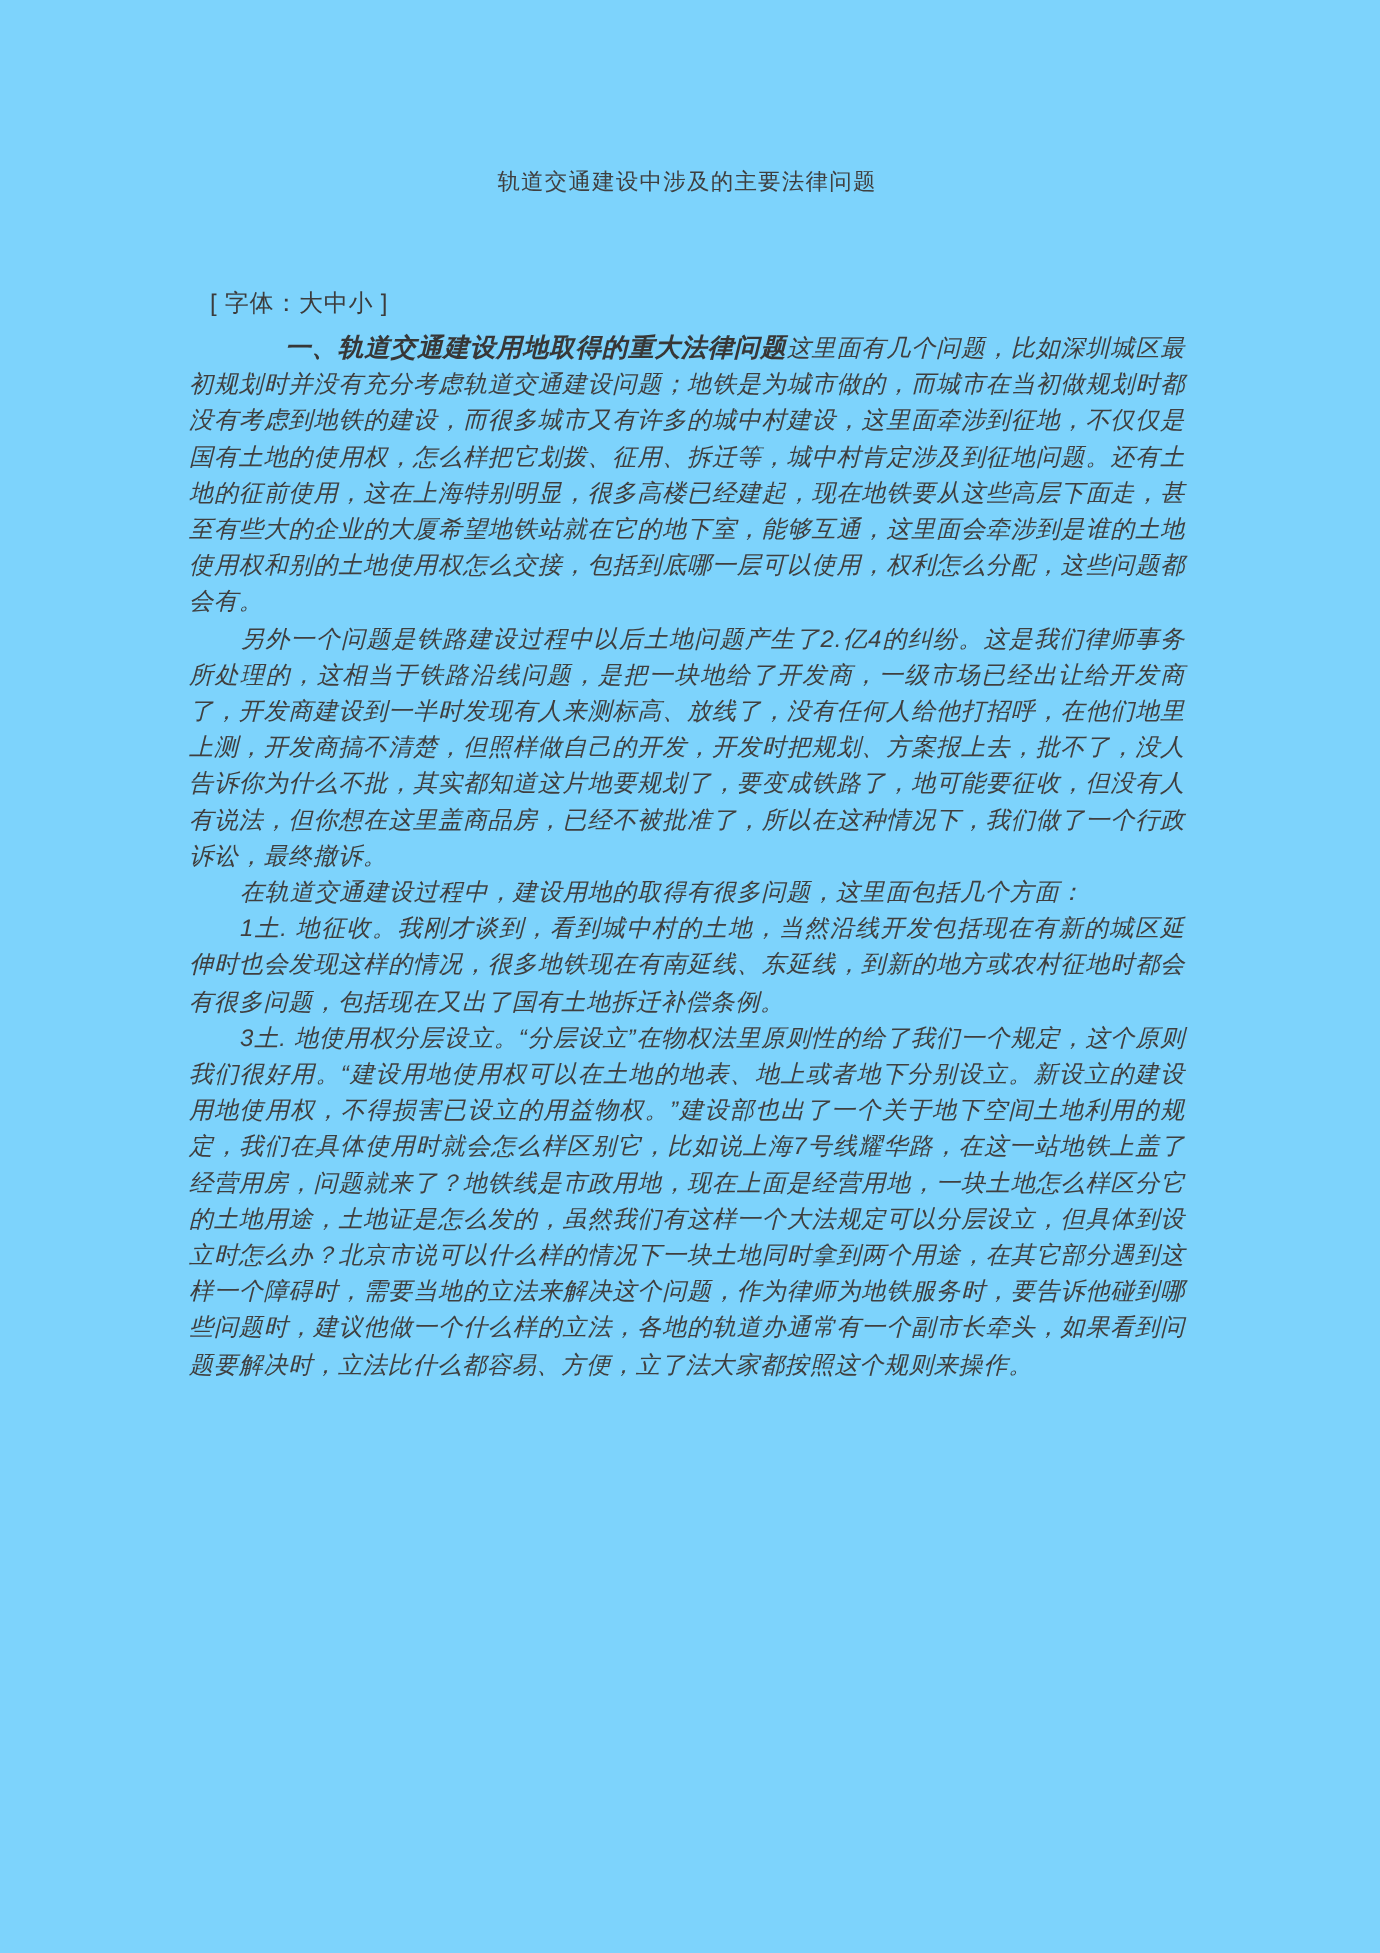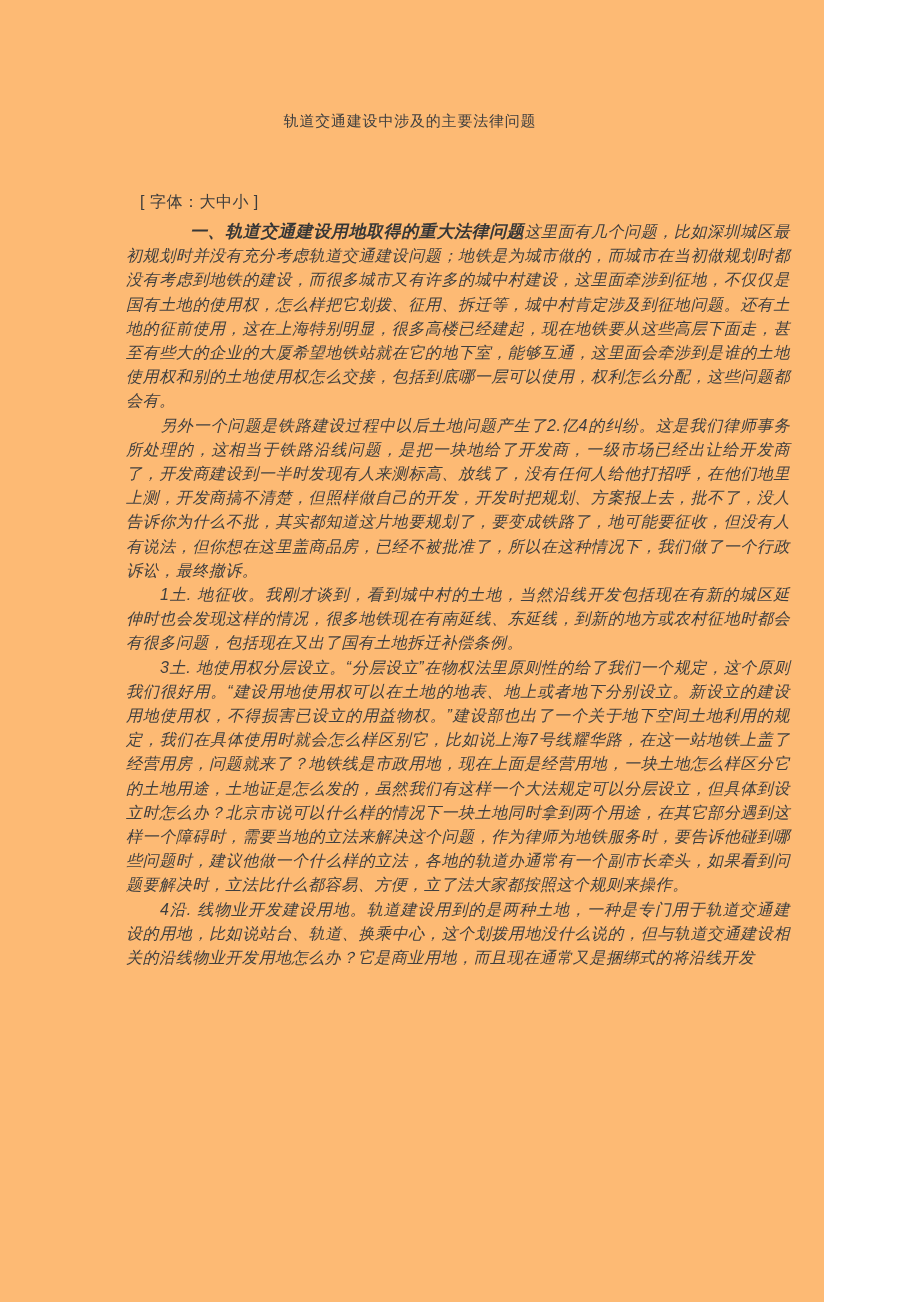--- a/index.html
+++ b/index.html
@@ -9,24 +9,24 @@
   }
   body {
     width: 920px;
     height: 1302px;
     overflow: hidden;
     font-family: "Liberation Sans", sans-serif;
     color: #3f3f3f;
   }
   .page {
     box-sizing: border-box;
-    width: 824px;
+    width: 920px;
     height: 1302px;
     padding: 112px 130px 40px 126px;
-    background: #fdba74;
+    background: #7dd3fc;
   }
   .doc-title {
     text-align: center;
     font-size: 15px;
     letter-spacing: 0.8px;
     color: #3f3f3f;
     white-space: nowrap;
   }
   .font-selector {
     margin-top: 61px;
@@ -74,22 +74,22 @@
 
   <div class="font-selector">[ 字体：大中小 ]</div>
 
 
   <div class="doc-body">
 
     <p class="first-para"><span class="section-heading">一、轨道交通建设用地取得的重大法律问题</span><span>这里面有几个问题，比如深圳城区最初规划时并没有充分考虑轨道交通建设问题；地铁是为城市做的，而城市在当初做规划时都没有考虑到地铁的建设，而很多城市又有许多的城中村建设，这里面牵涉到征地，不仅仅是国有土地的使用权，怎么样把它划拨、征用、拆迁等，城中村肯定涉及到征地问题。还有土地的征前使用，这在上海特别明显，很多高楼已经建起，现在地铁要从这些高层下面走，甚至有些大的企业的大厦希望地铁站就在它的地下室，能够互通，这里面会牵涉到是谁的土地使用权和别的土地使用权怎么交接，包括到底哪一层可以使用，权利怎么分配，这些问题都会有。</span></p>
 
     <p><span>另外一个问题是铁路建设过程中以后土地问题产生了2.亿4的纠纷。这是我们律师事务所处理的，这相当于铁路沿线问题，是把一块地给了开发商，一级市场已经出让给开发商了，开发商建设到一半时发现有人来测标高、放线了，没有任何人给他打招呼，在他们地里上测，开发商搞不清楚，但照样做自己的开发，开发时把规划、方案报上去，批不了，没人告诉你为什么不批，其实都知道这片地要规划了，要变成铁路了，地可能要征收，但没有人有说法，但你想在这里盖商品房，已经不被批准了，所以在这种情况下，我们做了一个行政诉讼，最终撤诉。</span></p>
 
+    <p><span>在轨道交通建设过程中，建设用地的取得有很多问题，这里面包括几个方面：</span></p>
 
     <p><span>1土. 地征收。我刚才谈到，看到城中村的土地，当然沿线开发包括现在有新的城区延伸时也会发现这样的情况，很多地铁现在有南延线、东延线，到新的地方或农村征地时都会有很多问题，包括现在又出了国有土地拆迁补偿条例。</span></p>
 
 
     <p><span>3土. 地使用权分层设立。“分层设立”在物权法里原则性的给了我们一个规定，这个原则我们很好用。“建设用地使用权可以在土地的地表、地上或者地下分别设立。新设立的建设用地使用权，不得损害已设立的用益物权。”建设部也出了一个关于地下空间土地利用的规定，我们在具体使用时就会怎么样区别它，比如说上海7号线耀华路，在这一站地铁上盖了经营用房，问题就来了？地铁线是市政用地，现在上面是经营用地，一块土地怎么样区分它的土地用途，土地证是怎么发的，虽然我们有这样一个大法规定可以分层设立，但具体到设立时怎么办？北京市说可以什么样的情况下一块土地同时拿到两个用途，在其它部分遇到这样一个障碍时，需要当地的立法来解决这个问题，作为律师为地铁服务时，要告诉他碰到哪些问题时，建议他做一个什么样的立法，各地的轨道办通常有一个副市长牵头，如果看到问题要解决时，立法比什么都容易、方便，立了法大家都按照这个规则来操作。</span></p>
 
-    <p><span>4沿. 线物业开发建设用地。轨道建设用到的是两种土地，一种是专门用于轨道交通建设的用地，比如说站台、轨道、换乘中心，这个划拨用地没什么说的，但与轨道交通建设相关的沿线物业开发用地怎么办？它是商业用地，而且现在通常又是捆绑式的将沿线开发</span></p>
 
   </div>
 </div>
 
 </body></html>

